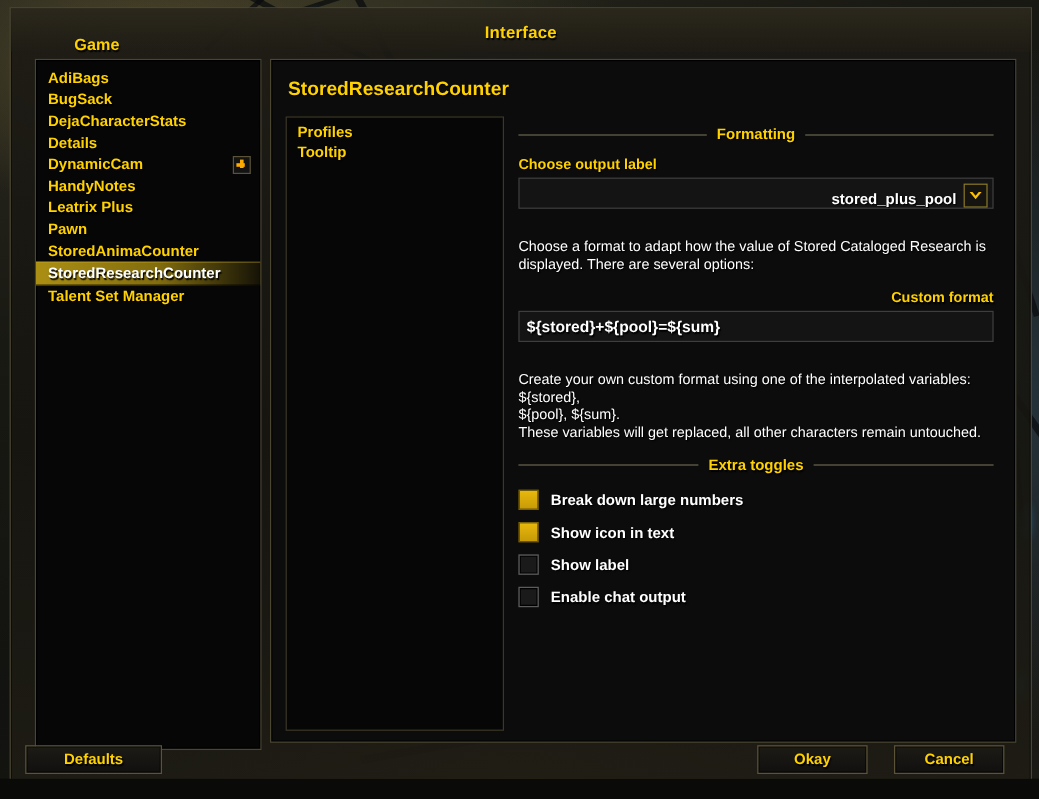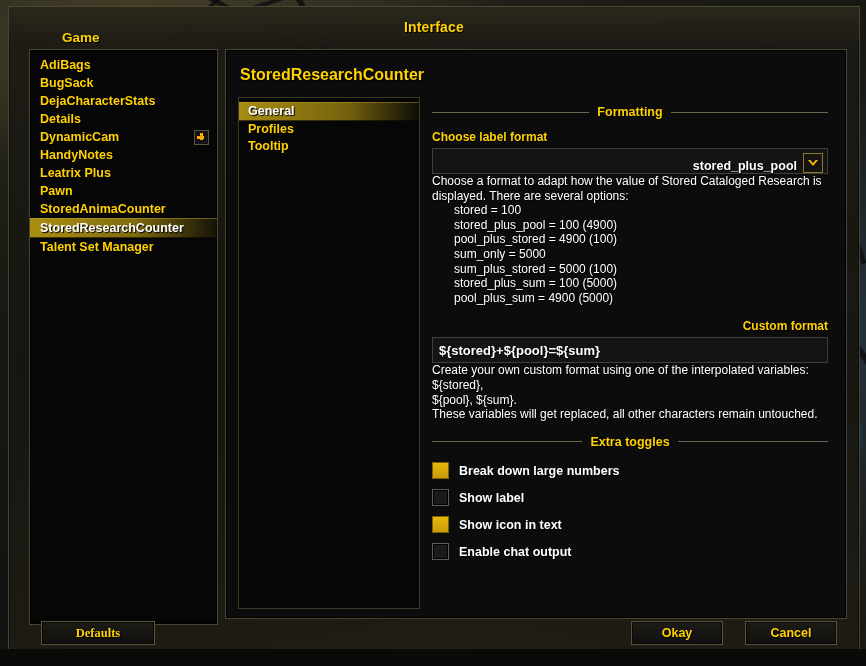--- a/index.html
+++ b/index.html
@@ -266,21 +266,21 @@
     justify-content: center;
     flex: 0 0 auto;
   }
   .dropdown-arrow svg { display: block; }
 
   .desc {
     color: #ffffff;
     font-size: 12px;
     line-height: 14.6px;
     text-shadow: 1px 1px 1px #000;
-    margin-top: 0;
+    margin-top: 24px;
     white-space: pre-wrap;
   }
   .desc.indent-list {
     margin-top: 0;
     padding-left: 22px;
   }
 
   .text-input {
     height: 24px;
     background: #141414;
@@ -337,21 +337,21 @@
     color: #ffd100;
     font-size: 12.5px;
     font-weight: bold;
     text-shadow: 1px 1px 1px #000;
     display: flex;
     align-items: center;
     justify-content: center;
     cursor: pointer;
     box-shadow: inset 0 0 0 1px rgba(0,0,0,0.6);
   }
-  .btn-defaults { left: 32px;  bottom: 16px; width: 112px; font-family: Liberation Serif, serif; }
+  .btn-defaults { left: 12px;  bottom: 16px; width: 112px; }
   .btn-okay     { right: 136px; bottom: 16px; width: 90px; }
   .btn-cancel   { right: 22px; bottom: 16px; width: 90px; }
 </style>
 </head>
 <body>
 
 <div id="root">
 
   <div class="bg-world">
     <div class="bg-branch" style="left:200px;top:-10px;width:170px;height:5px;transform:rotate(28deg);"></div>
@@ -413,54 +413,46 @@
       <div class="addon-item">
         <span>Talent Set Manager</span>
       </div>
     </div>
 
     <div class="content-panel">
 
       <div class="panel-title">StoredResearchCounter</div>
 
       <div class="subnav">
-        <div class="subnav-item selected">General</div>
         <div class="subnav-item">Profiles</div>
         <div class="subnav-item">Tooltip</div>
       </div>
 
       <div class="options">
 
         <div class="section-header">
           <div class="rule left"></div>
           <div class="label">Formatting</div>
           <div class="rule"></div>
         </div>
 
-        <div class="field-label">Choose label format</div>
+        <div class="field-label">Choose output label</div>
 
         <div class="dropdown">
           <span class="dropdown-value">stored_plus_pool</span>
           <span class="dropdown-arrow">
             <svg width="12" height="10" viewBox="0 0 12 10" aria-hidden="true">
               <path d="M1 2 L6 8 L11 2 L8.6 2 L6 5.2 L3.4 2 Z" fill="#ffc000"></path>
             </svg>
           </span>
         </div>
 
         <div class="desc">Choose a format to adapt how the value of Stored Cataloged Research is
 displayed. There are several options:</div>
 
-        <div class="desc indent-list">stored = 100
-stored_plus_pool = 100 (4900)
-pool_plus_stored = 4900 (100)
-sum_only = 5000
-sum_plus_stored = 5000 (100)
-stored_plus_sum = 100 (5000)
-pool_plus_sum = 4900 (5000)</div>
 
         <div class="field-label" style="margin-top:14px;text-align:right;">Custom format</div>
 
         <div class="text-input">
           <span class="val" placeholder="${stored}+${pool}=${sum}">${stored}+${pool}=${sum}</span>
         </div>
 
         <div class="desc">Create your own custom format using one of the interpolated variables: ${stored},
 ${pool}, ${sum}.
 These variables will get replaced, all other characters remain untouched.</div>
@@ -470,27 +462,27 @@
           <div class="label">Extra toggles</div>
           <div class="rule"></div>
         </div>
 
         <div class="checkbox-row" style="margin-top:14px;">
           <span class="checkbox checked"></span>
           <span class="checkbox-label">Break down large numbers</span>
         </div>
 
         <div class="checkbox-row">
+          <span class="checkbox checked"></span>
+          <span class="checkbox-label">Show icon in text</span>
+        </div>
+
+        <div class="checkbox-row">
           <span class="checkbox"></span>
           <span class="checkbox-label">Show label</span>
-        </div>
-
-        <div class="checkbox-row">
-          <span class="checkbox checked"></span>
-          <span class="checkbox-label">Show icon in text</span>
         </div>
 
         <div class="checkbox-row">
           <span class="checkbox"></span>
           <span class="checkbox-label">Enable chat output</span>
         </div>
 
       </div>
     </div>
 

